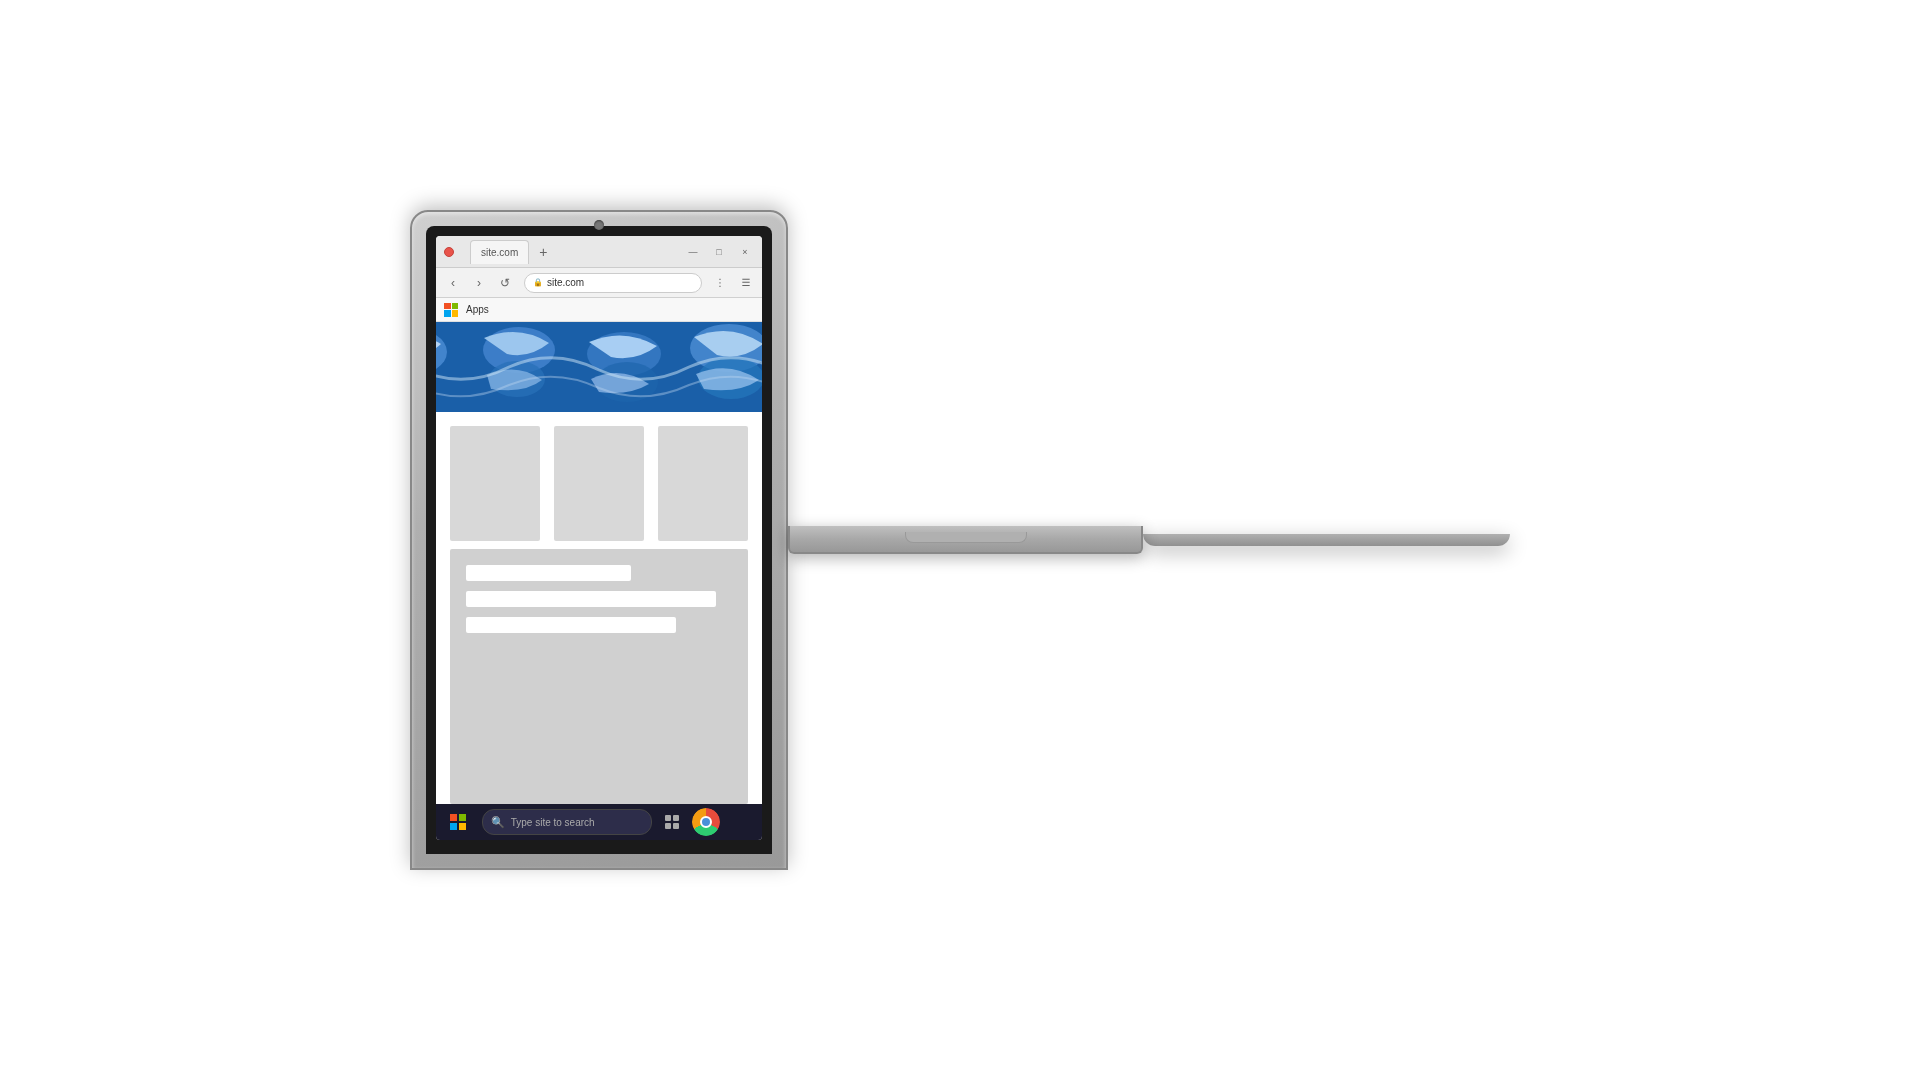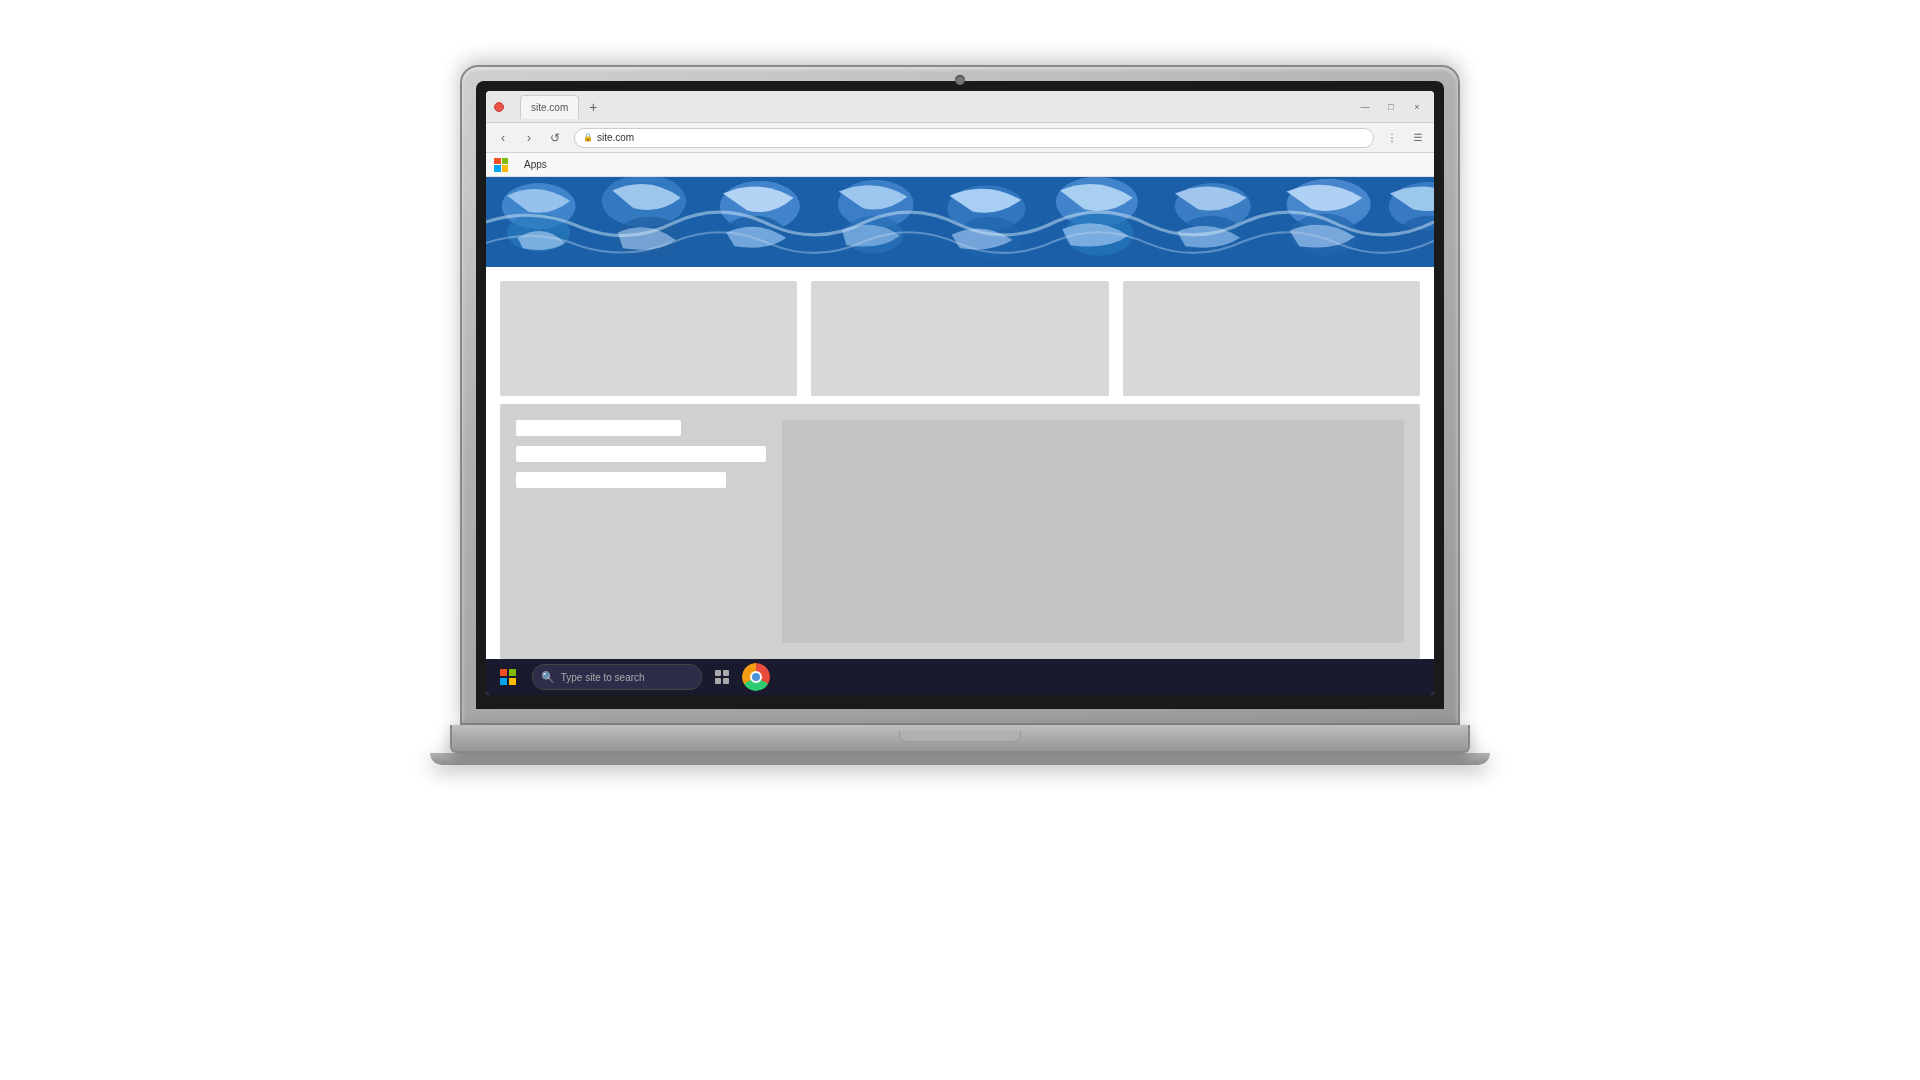--- a/index.html
+++ b/index.html
@@ -24,21 +24,20 @@
       align-items: center;
       justify-content: center;
     }
 
     
     .laptop {
       position: relative;
       width: 1100px;
       height: 950px;
       display: flex;
-      flex-direction: column;
       align-items: center;
     }
 
     
     .laptop-lid {
       position: relative;
       width: 1000px;
       height: 660px;
       background: linear-gradient(160deg, #d0d0d0 0%, #b0b0b0 40%, #999 100%);
       border-radius: 18px 18px 0 0;
@@ -214,21 +213,21 @@
       display: flex;
       align-items: center;
       padding: 0 8px;
       border-bottom: 1px solid #e0e0e0;
       flex-shrink: 0;
     }
 
     .apps-bookmark {
       display: flex;
       align-items: center;
-      gap: 16px;
+      gap: 8px;
       font-size: 10px;
       color: #333;
     }
 
     
     .ms-logo {
       display: grid;
       grid-template-columns: 1fr 1fr;
       grid-template-rows: 1fr 1fr;
       width: 14px;

